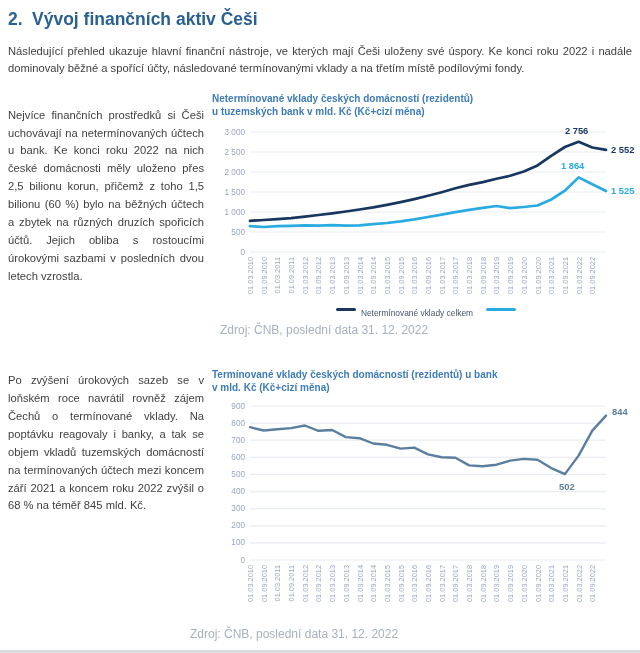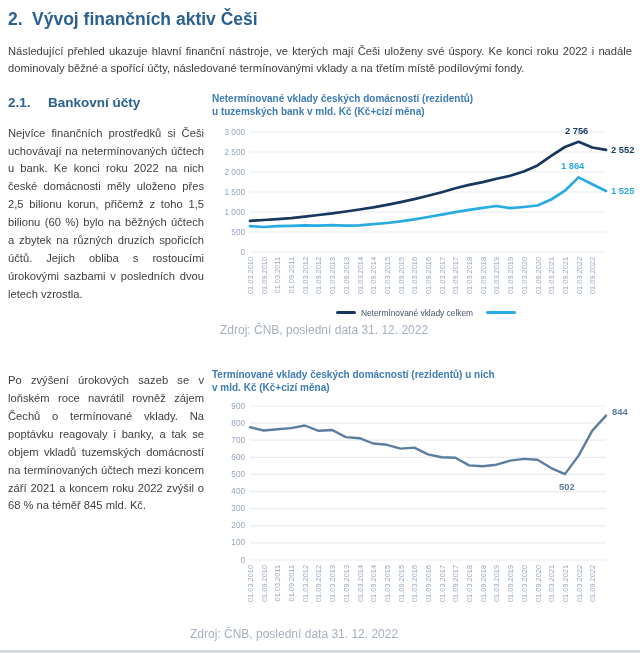--- a/index.html
+++ b/index.html
@@ -14,45 +14,41 @@
   .row{display:flex;margin-top:15px;}
   .row2{margin-top:31px;}
   .leftcol{width:204px;flex:none;padding-left:8px;box-sizing:border-box;}
   .chartcol{width:428px;flex:none;margin-left:8px;}
   .h2{display:flex;align-items:baseline;color:#2a6191;font-weight:bold;font-size:13.5px;padding-top:3px;}
   .h2 .num{width:40px;flex:none;}
   .body-par{margin-top:15px;font-size:11.2px;line-height:1.6;text-align:justify;color:#3f3f3f;}
   .row2 .body-par{margin-top:4px;}
   .chart-title{ text-align:left;font-size:10px;font-weight:bold;line-height:1.32;color:#3e7cb6;margin-bottom:2px;}
   .chart-svg{display:block;}
-  .legend{display:flex;justify-content:center;align-items:center;gap:5px;font-size:8.4px;color:#44546a;margin-top:-6px;white-space:nowrap;}
+  .legend{display:flex;justify-content:center;gap:5px;font-size:8.4px;color:#44546a;margin-top:-6px;white-space:nowrap;}
   .legend .sw{height:3px;border-radius:2px;flex:none;}
   .legend .sw1{width:20px;}
   .legend .sw2{width:30px;margin-left:8px;}
   .source{font-size:12px;color:#a6b0be;margin-top:5px;padding-left:8px;}
   .source-2{margin-left:-30px;}
 </style>
 </head>
 <body>
 
 <div class="page">
 
   <div class="h1">
     <span class="num">2.</span>
     <span>Vývoj finančních aktiv Češi</span>
   </div>
 
   <p class="intro">Následující přehled ukazuje hlavní finanční nástroje, ve kterých mají Češi uloženy své úspory. Ke konci roku 2022 i nadále dominovaly běžné a spořící účty, následované termínovanými vklady a na třetím místě podílovými fondy.</p>
 
   <div class="row">
     <div class="leftcol">
-      <div class="h2">
-        <span class="num">2.1.</span>
-        <span>Bankovní účty</span>
-      </div>
       <p class="body-par">Nejvíce finančních prostředků si Češi uchovávají na netermínovaných účtech u bank. Ke konci roku 2022 na nich české domácnosti měly uloženo přes 2,5 bilionu korun, přičemž z toho 1,5 bilionu (60 %) bylo na běžných účtech a zbytek na různých druzích spořicích účtů. Jejich obliba s rostoucími úrokovými sazbami v posledních dvou letech vzrostla.</p>
     </div>
     <div class="chartcol">
       <div class="chart-title">
         <div>Netermínované vklady českých domácností (rezidentů)</div>
         <div>u tuzemských bank v mld. Kč (Kč+cizí měna)</div>
       </div>
       <svg class="chart-svg" width="428" height="194" viewBox="0 0 428 194">
           <line x1="38" x2="394" y1="132" y2="132" stroke="#e9ecf1" stroke-width="1.2"></line>
           <text x="33" y="134.6" text-anchor="end" font-size="8.2" fill="#97a6c2">0</text>
@@ -109,21 +105,21 @@
       <div class="source">Zdroj: ČNB, poslední data 31. 12. 2022</div>
     </div>
   </div>
 
   <div class="row row2">
     <div class="leftcol">
       <p class="body-par">Po zvýšení úrokových sazeb se v loňském roce navrátil rovněž zájem Čechů o termínované vklady. Na poptávku reagovaly i banky, a tak se objem vkladů tuzemských domácností na termínovaných účtech mezi koncem září 2021 a koncem roku 2022 zvýšil o 68 % na téměř 845 mld. Kč.</p>
     </div>
     <div class="chartcol">
       <div class="chart-title">
-        <div>Termínované vklady českých domácností (rezidentů) u nich</div>
+        <div>Termínované vklady českých domácností (rezidentů) u bank</div>
         <div>v mld. Kč (Kč+cizí měna)</div>
       </div>
       <svg class="chart-svg" width="428" height="226" viewBox="0 0 428 226">
           <line x1="38" x2="394" y1="164" y2="164" stroke="#e9ecf1" stroke-width="1.2"></line>
           <text x="33" y="166.6" text-anchor="end" font-size="8.2" fill="#97a6c2">0</text>
           <line x1="38" x2="394" y1="146.88888888888889" y2="146.88888888888889" stroke="#e9ecf1" stroke-width="1.2"></line>
           <text x="33" y="149.48888888888888" text-anchor="end" font-size="8.2" fill="#97a6c2">100</text>
           <line x1="38" x2="394" y1="129.77777777777777" y2="129.77777777777777" stroke="#e9ecf1" stroke-width="1.2"></line>
           <text x="33" y="132.37777777777777" text-anchor="end" font-size="8.2" fill="#97a6c2">200</text>
           <line x1="38" x2="394" y1="112.66666666666667" y2="112.66666666666667" stroke="#e9ecf1" stroke-width="1.2"></line>

